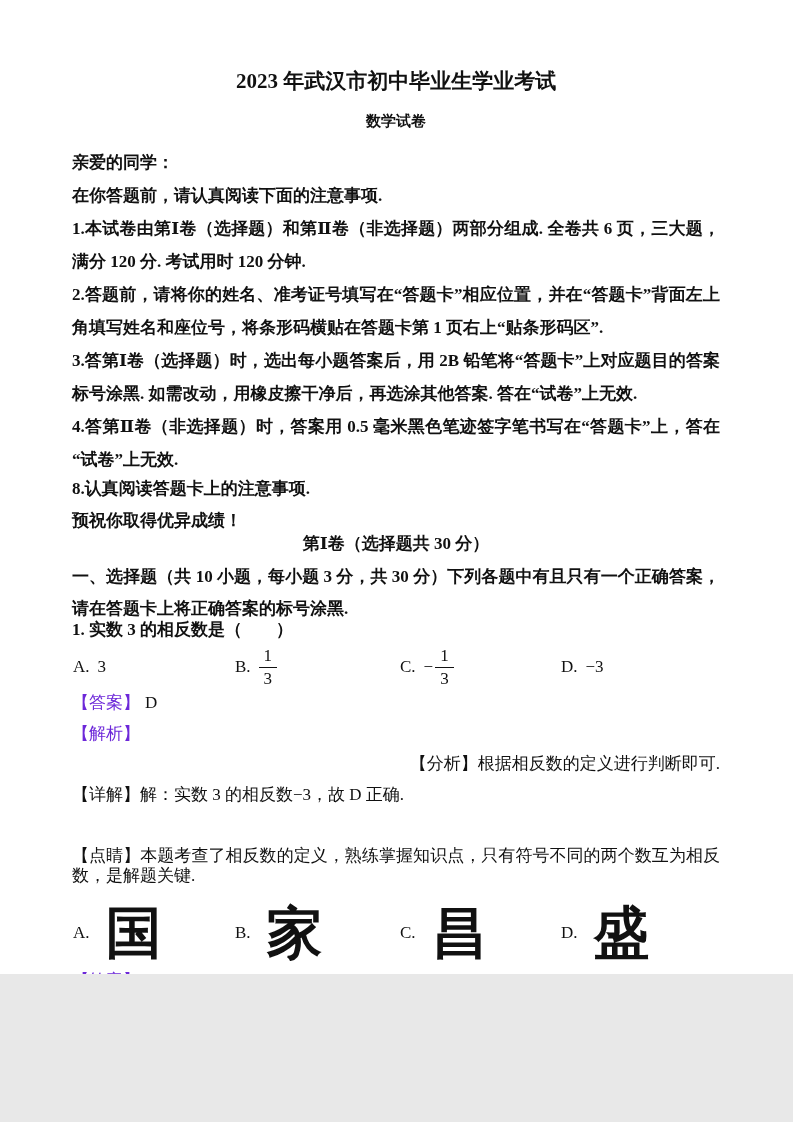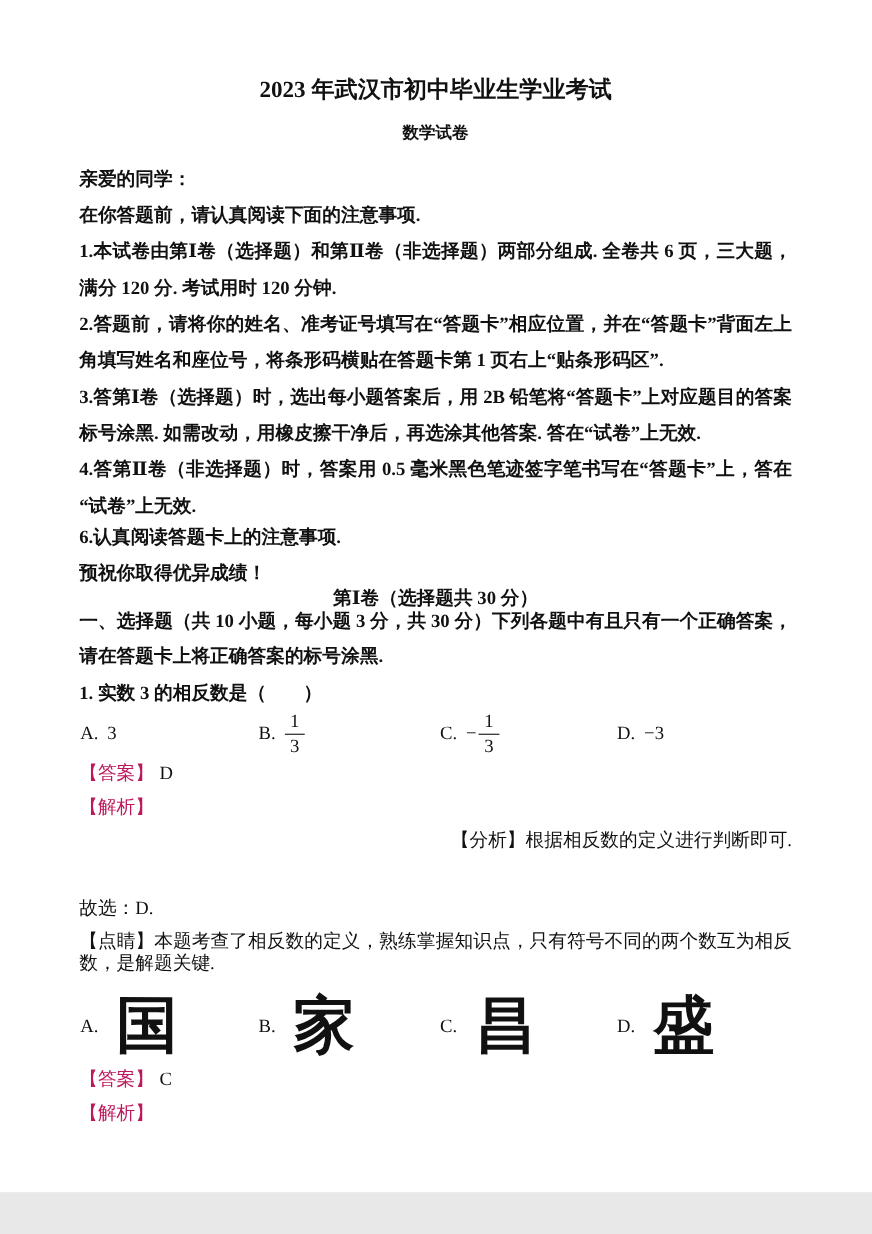--- a/index.html
+++ b/index.html
@@ -1,18 +1,18 @@
 <!DOCTYPE html>
 <html lang="zh"><head>
 <meta charset="utf-8">
 <style>
   html,body { margin:0; padding:0; background:#e8e8e8; }
   .page {
     position:relative;
-    width:793px; height:1084px;
+    width:793px; height:974px;
     margin:0 auto;
     background:#ffffff;
     color:#111111;
     font-family:"Liberation Serif","DejaVu Serif",serif;
     overflow:hidden;
   }
   .row {
     position:absolute;
     left:72px; right:73px;
     font-size:17px;
@@ -25,33 +25,33 @@
   .subtitle { top:106px; font-size:15px; line-height:30px; }
   .greeting { top:146px; }
   .intro    { top:179px; }
   .n1 { top:212px; }
   .n2 { top:278px; }
   .n3 { top:344px; }
   .n4 { top:410px; }
   .n5 { top:472px; }
   .wish { top:504px; }
   .sec-title { top:531px; line-height:26px; }
-  .sec-instr { top:549px; line-height:32px; }
+  .sec-instr { top:561px; line-height:32px; }
   .q1-stem { top:619px; line-height:22px;font-weight:bold; }
   .q2-stem { top:876px; line-height:22px; }
   .sol { line-height:20px; }
   .ans1   { top:693px; }
   .jiexi1 { top:724px; }
   .fenxi  { top:754px;text-align:right; }
   .xiangjie { top:785px; }
   .guxuan { top:816px; }
   .dianjing { top:846px; line-height:20px; }
   .ans2   { top:971px; }
   .jiexi2 { top:1002px; }
-  .blue { color:#be185d; }
+  .blue { color:#6d28d9; }
   .ans-val { margin-left:5px; color:#111111; }
 
   .opts-row {
     top:643px; height:48px;
     display:flex; align-items:center;
     padding-left:1px; line-height:20px;
   }
   .opt { display:flex; align-items:center; }
   .opt-a { width:162px; }
   .opt-b { width:165px; }
@@ -81,21 +81,21 @@
   <div class="row title c b">2023 年武汉市初中毕业生学业考试</div>
   <div class="row subtitle c b">数学试卷</div>
 
   <div class="row greeting b">亲爱的同学：</div>
   <div class="row intro b">在你答题前，请认真阅读下面的注意事项.</div>
 
   <div class="row n1 b j">1.本试卷由第Ⅰ卷（选择题）和第Ⅱ卷（非选择题）两部分组成. 全卷共 6 页，三大题，满分 120 分. 考试用时 120 分钟.</div>
   <div class="row n2 b j">2.答题前，请将你的姓名、准考证号填写在“答题卡”相应位置，并在“答题卡”背面左上角填写姓名和座位号，将条形码横贴在答题卡第 1 页右上“贴条形码区”.</div>
   <div class="row n3 b j">3.答第Ⅰ卷（选择题）时，选出每小题答案后，用 2B 铅笔将“答题卡”上对应题目的答案标号涂黑. 如需改动，用橡皮擦干净后，再选涂其他答案. 答在“试卷”上无效.</div>
   <div class="row n4 b j">4.答第Ⅱ卷（非选择题）时，答案用 0.5 毫米黑色笔迹签字笔书写在“答题卡”上，答在“试卷”上无效.</div>
-  <div class="row n5 b">6.认真阅读答题卡上的注意事项.</div>
+  <div class="row n5 b">8.认真阅读答题卡上的注意事项.</div>
 
   <div class="row wish b">预祝你取得优异成绩！</div>
 
   <div class="row sec-title c b">第Ⅰ卷（选择题共 30 分）</div>
   <div class="row sec-instr b j">一、选择题（共 10 小题，每小题 3 分，共 30 分）下列各题中有且只有一个正确答案，请在答题卡上将正确答案的标号涂黑.</div>
 
   <div class="row q1-stem">1. 实数 3 的相反数是（　　）</div>
 
   <div class="row opts-row">
     <div class="opt opt-a">
@@ -121,21 +121,21 @@
       <span class="opt-label">D.</span>
       <span>−3</span>
     </div>
   </div>
 
   <div class="row ans1 sol">
     <span class="blue">【答案】</span><span class="ans-val">D</span>
   </div>
   <div class="row jiexi1 sol blue">【解析】</div>
   <div class="row fenxi sol">【分析】根据相反数的定义进行判断即可.</div>
-  <div class="row guxuan sol">故选：D.</div>
+  <div class="row xiangjie sol">【详解】解：实数 3 的相反数−3，故 D 正确.</div>
   <div class="row dianjing sol j">【点睛】本题考查了相反数的定义，熟练掌握知识点，只有符号不同的两个数互为相反数，是解题关键.</div>
 
 
   <div class="row bigopts-row">
     <div class="opt opt-a">
       <span class="opt-label">A.</span>
       <span class="bigchar">国</span>
     </div>
     <div class="opt opt-b">
       <span class="opt-label">B.</span>

